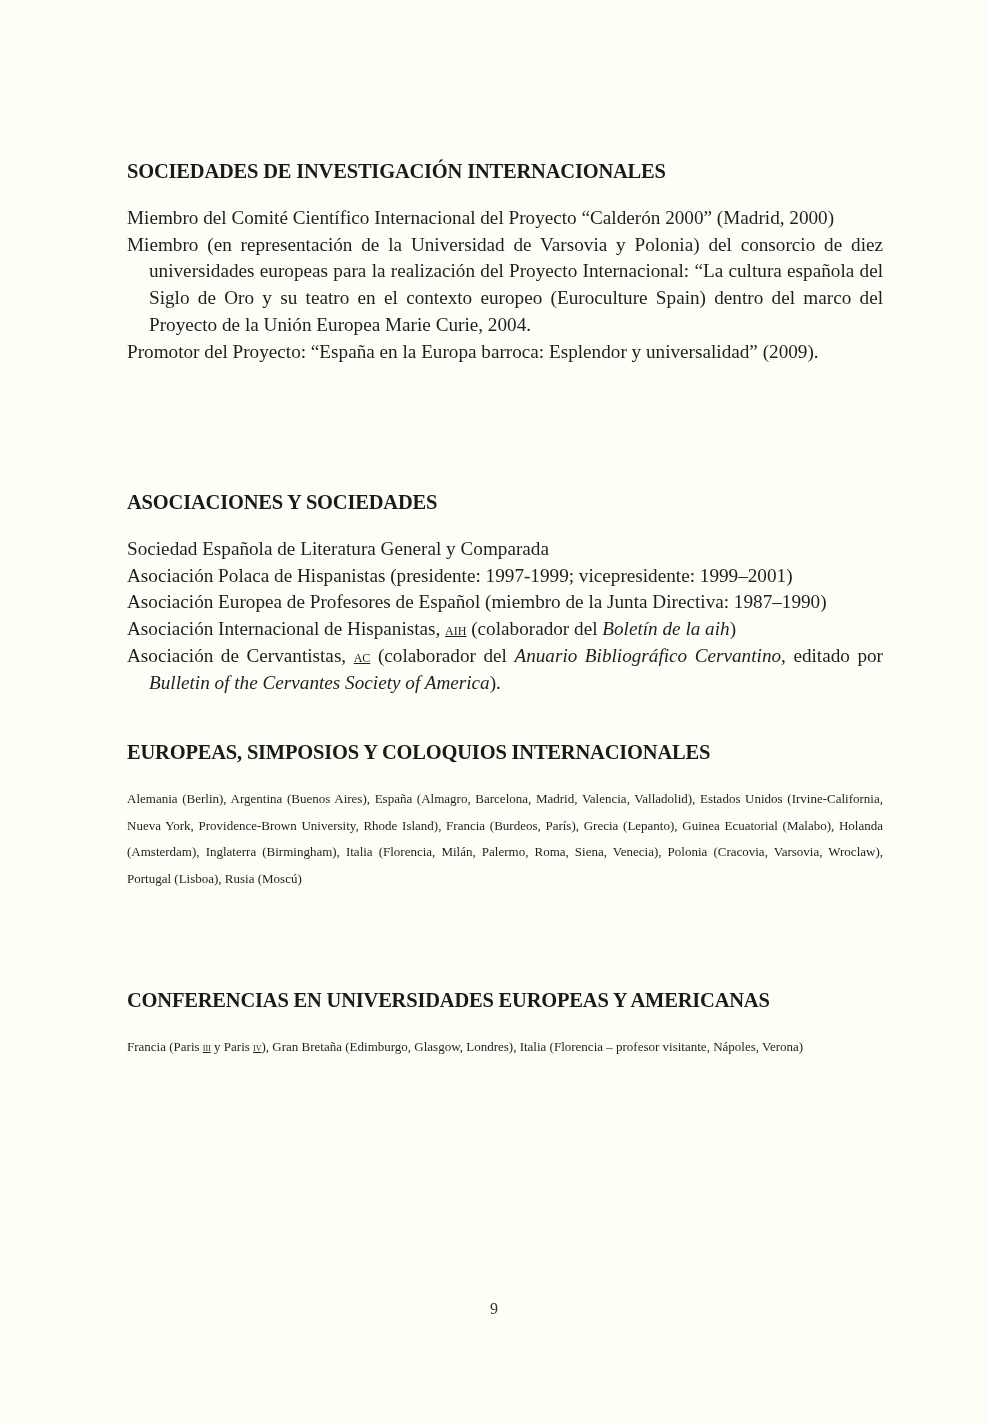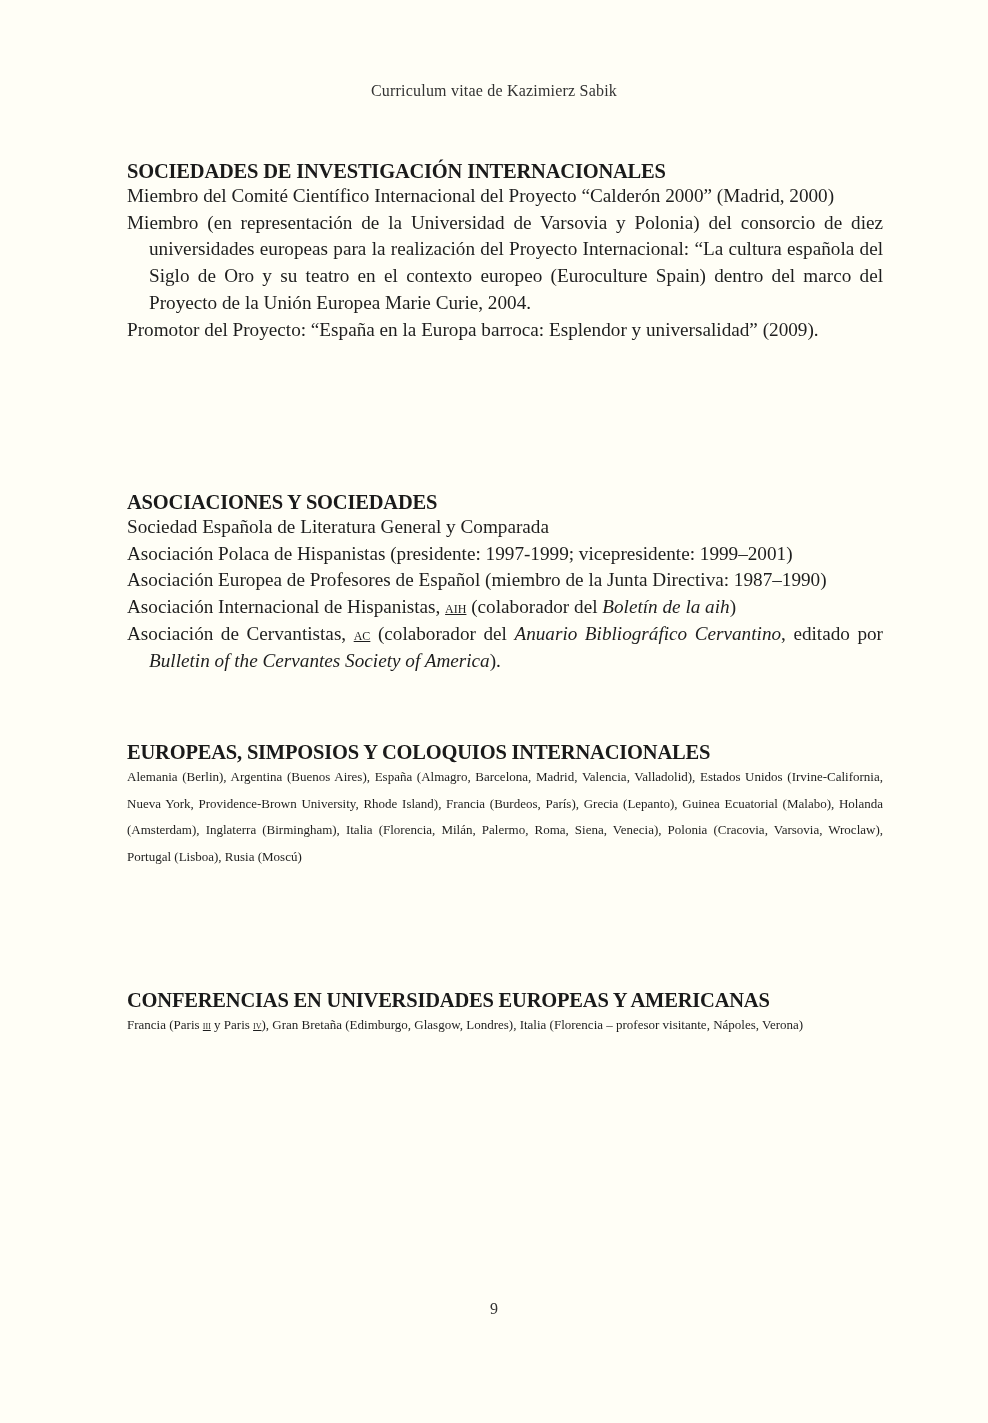--- a/index.html
+++ b/index.html
@@ -16,21 +16,21 @@
   }
   .running-head {
     position: absolute; top: 82px; left: 0; width: 988px;
     text-align: center; font-size: 16px; color: #333; letter-spacing: 0.2px;
   }
   .section { position: absolute; left: 127px; width: 756px; }
   .section h2 {
     margin: 0; font-size: 20.5px; font-weight: bold; letter-spacing: -0.2px;
     color: #1a1a1a;
   }
-  .entries { }
+  .entries { margin-top: 22px; }
   .entry {
     font-size: 19.2px; line-height: 26.7px;
     padding-left: 22px; text-indent: -22px;
     text-align: justify;
   }
   .para {
     font-size: 13px; line-height: 26.7px; text-align: justify;
   }
   .sc { font-variant: small-caps; font-size: 0.92em; text-decoration: underline; }
   .it { font-style: italic; }
@@ -41,21 +41,20 @@
   .page-number {
     position: absolute; top: 1300px; left: 0; width: 988px; text-align: center;
     font-size: 16px; color: #333;
   }
 </style>
 </head>
 <body>
 
 <div class="page">
 
-  <div class="running-head">Curriculum vitae de Kazimierz Sabik</div>
 
   <div class="section" id="sec-proyectos">
     <h2>SOCIEDADES DE INVESTIGACIÓN INTERNACIONALES</h2>
     <div class="entries">
       <div class="entry">Miembro del Comité Científico Internacional del Proyecto “Calderón 2000” (Madrid, 2000)</div>
       <div class="entry">Miembro (en representación de la Universidad de Varsovia y Polonia) del consorcio de diez universidades europeas para la realización del Proyecto Internacional: “La cultura española del Siglo de Oro y su teatro en el contexto europeo (Euroculture Spain) dentro del marco del Proyecto de la Unión Europea Marie Curie, 2004.</div>
       <div class="entry">Promotor del Proyecto: “España en la Europa barroca: Esplendor y universalidad” (2009).</div>
     </div>
   </div>
 

